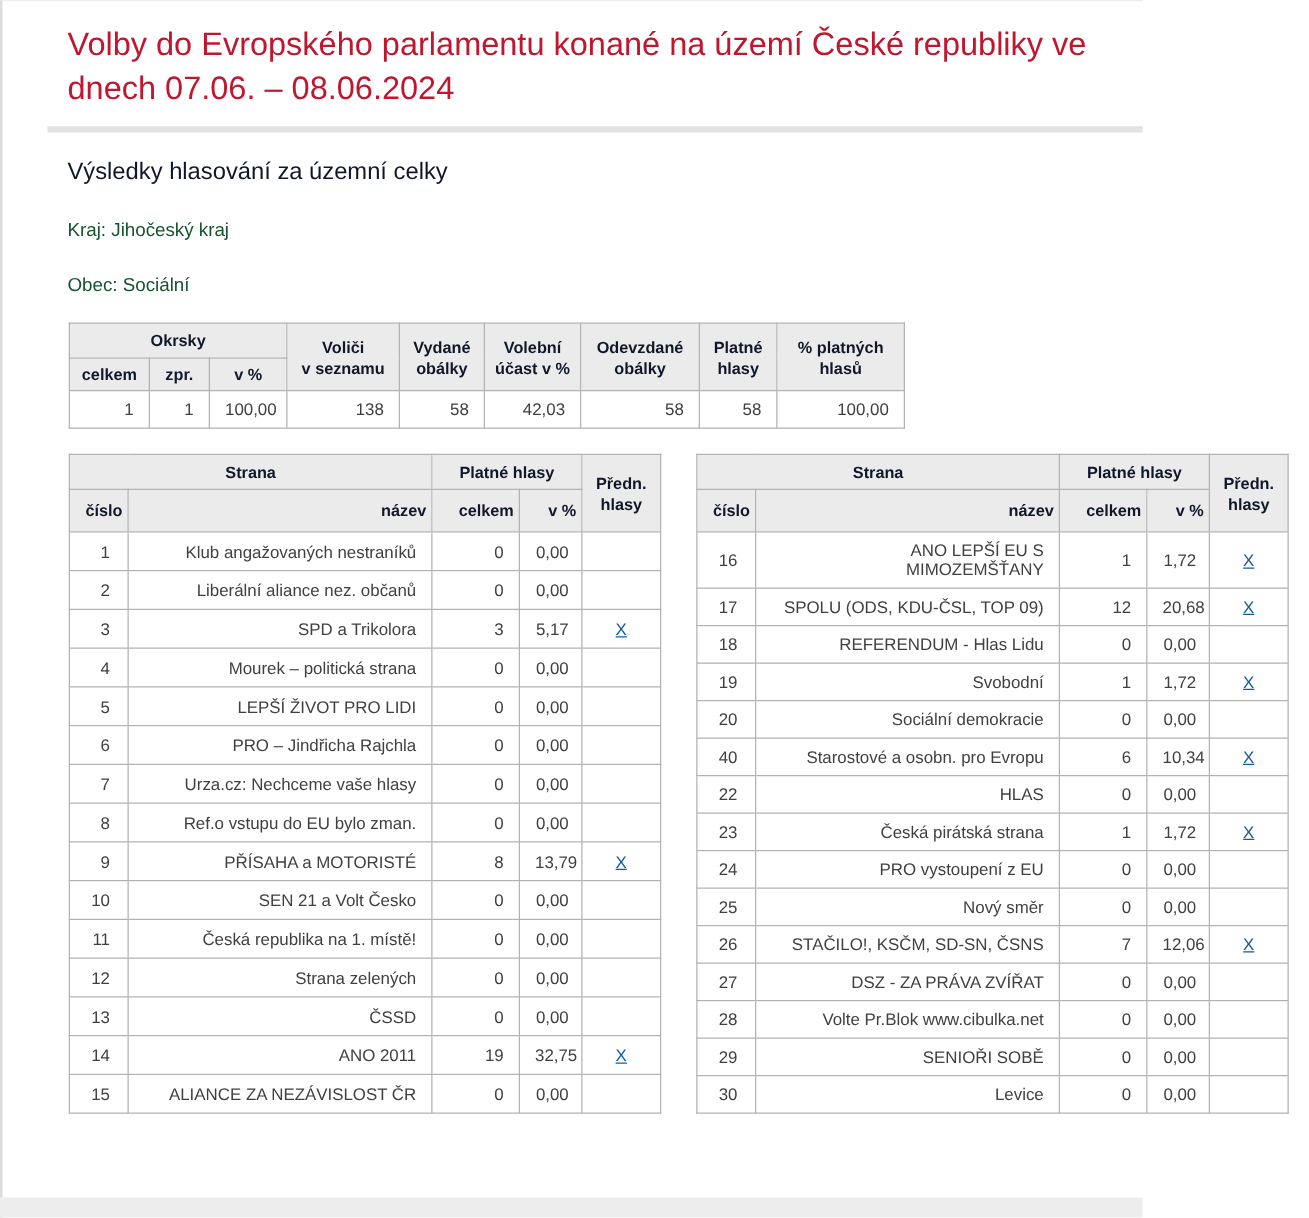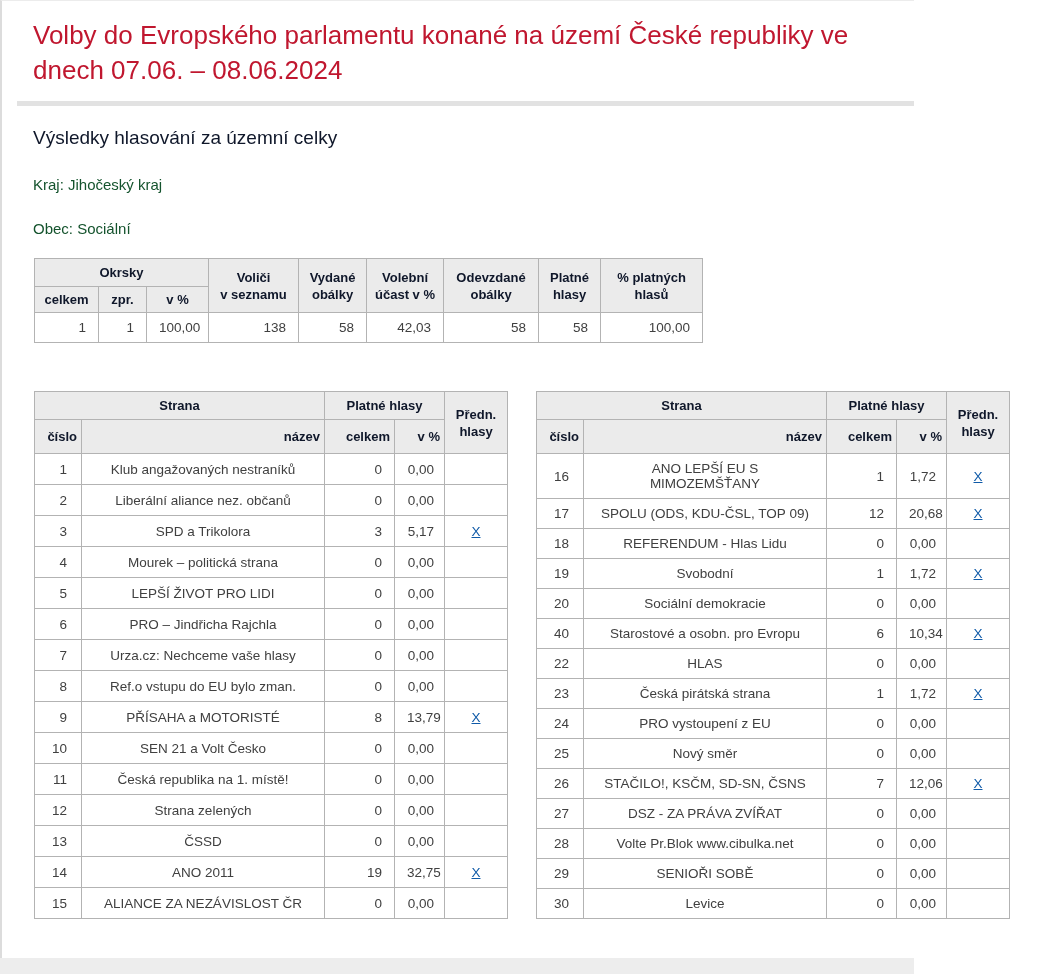--- a/index.html
+++ b/index.html
@@ -8,20 +8,21 @@
     width: 1047px; height: 974px; overflow: hidden;
     background: #ffffff;
     font-family: "Liberation Sans", "DejaVu Sans", sans-serif;
     color: #404040;
   }
   .page {
     position: relative;
     width: 914px; height: 974px;
     border-left: 2px solid #dcdcdc;
     border-top: 1px solid #ececec;
+    padding-left: 21px;
   }
   h1.title {
     margin: 0 0 0 31px;
     padding-top: 17px;
     max-width: 950px;
     font-size: 26px;
     line-height: 35px;
     font-weight: 400;
     color: #c0172f;
   }
@@ -40,21 +41,20 @@
     margin: 27px 0 0 31px;
     font-size: 15px;
     line-height: 17px;
     color: #14532d;
   }
   table {
     border-collapse: collapse;
     table-layout: fixed;
     border: 1px solid #999999;
     margin-left: 32px;
-    margin-top: 28px;
   }
   th, td { border: 1px solid #b3b3b3; overflow: hidden; }
   th {
     background: #ebebeb;
     font-size: 13px;
     font-weight: 700;
     color: #0f172a;
     text-align: center;
     padding: 6px 4px;
   }
@@ -67,21 +67,21 @@
   .pre { white-space: pre-line; line-height: 17px; }
   
   .summary { margin-top: 21px; width: 668px; }
   .summary td { text-align: right; }
   .summary .sub th { padding: 5px 4px; }
   
   .tables-wrap { display: flex; gap: 28px; margin-top: 20px; margin-left: 32px; }
   .party { width: 473px; margin-left: 0; }
   .party thead .sub th { padding: 9px 4px; text-align: right; }
   .party td.num   { text-align: right; padding-right: 14px; }
-  .party td.name  { text-align: center;  padding-left: 12px; }
+  .party td.name  { text-align: right;  padding-left: 12px; }
   .party td.total { text-align: right; }
   .party td.pct   { text-align: right; padding-right: 10px; }
   .party td.pref  { text-align: center; padding: 7px 4px; }
   .party td.pref a {
     color: #0f5aa8;
     text-decoration: underline;
     font-size: 13.5px;
   }
   .bottom-strip {
     position: absolute;

